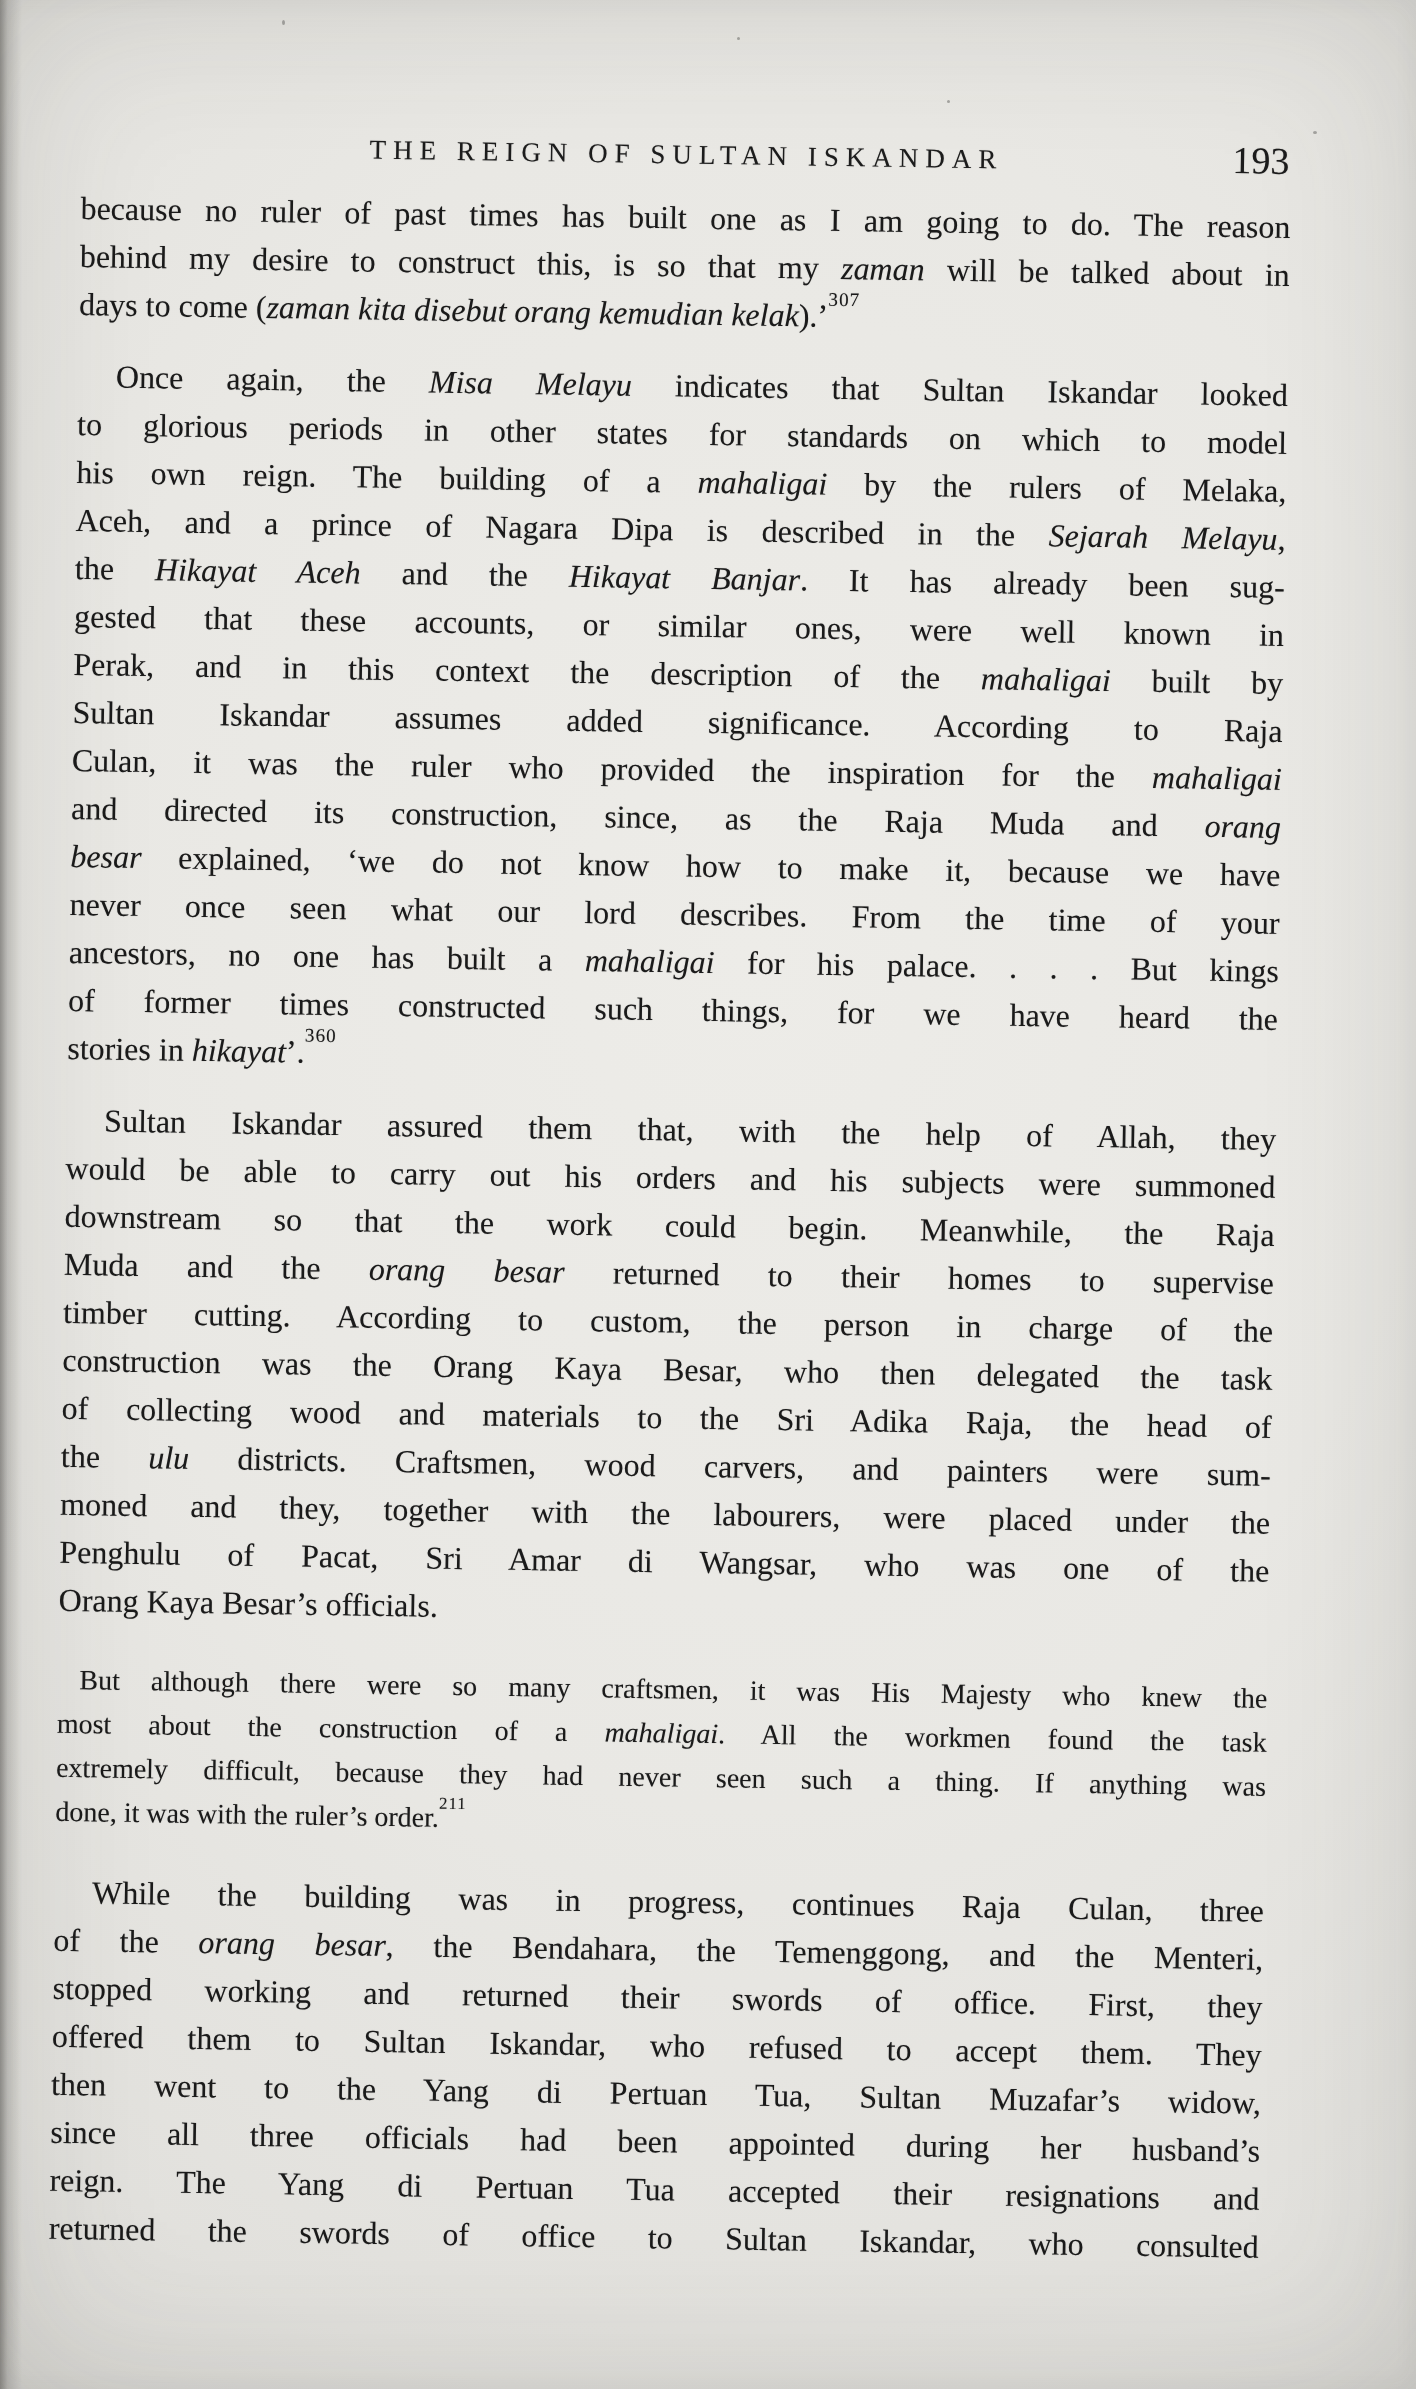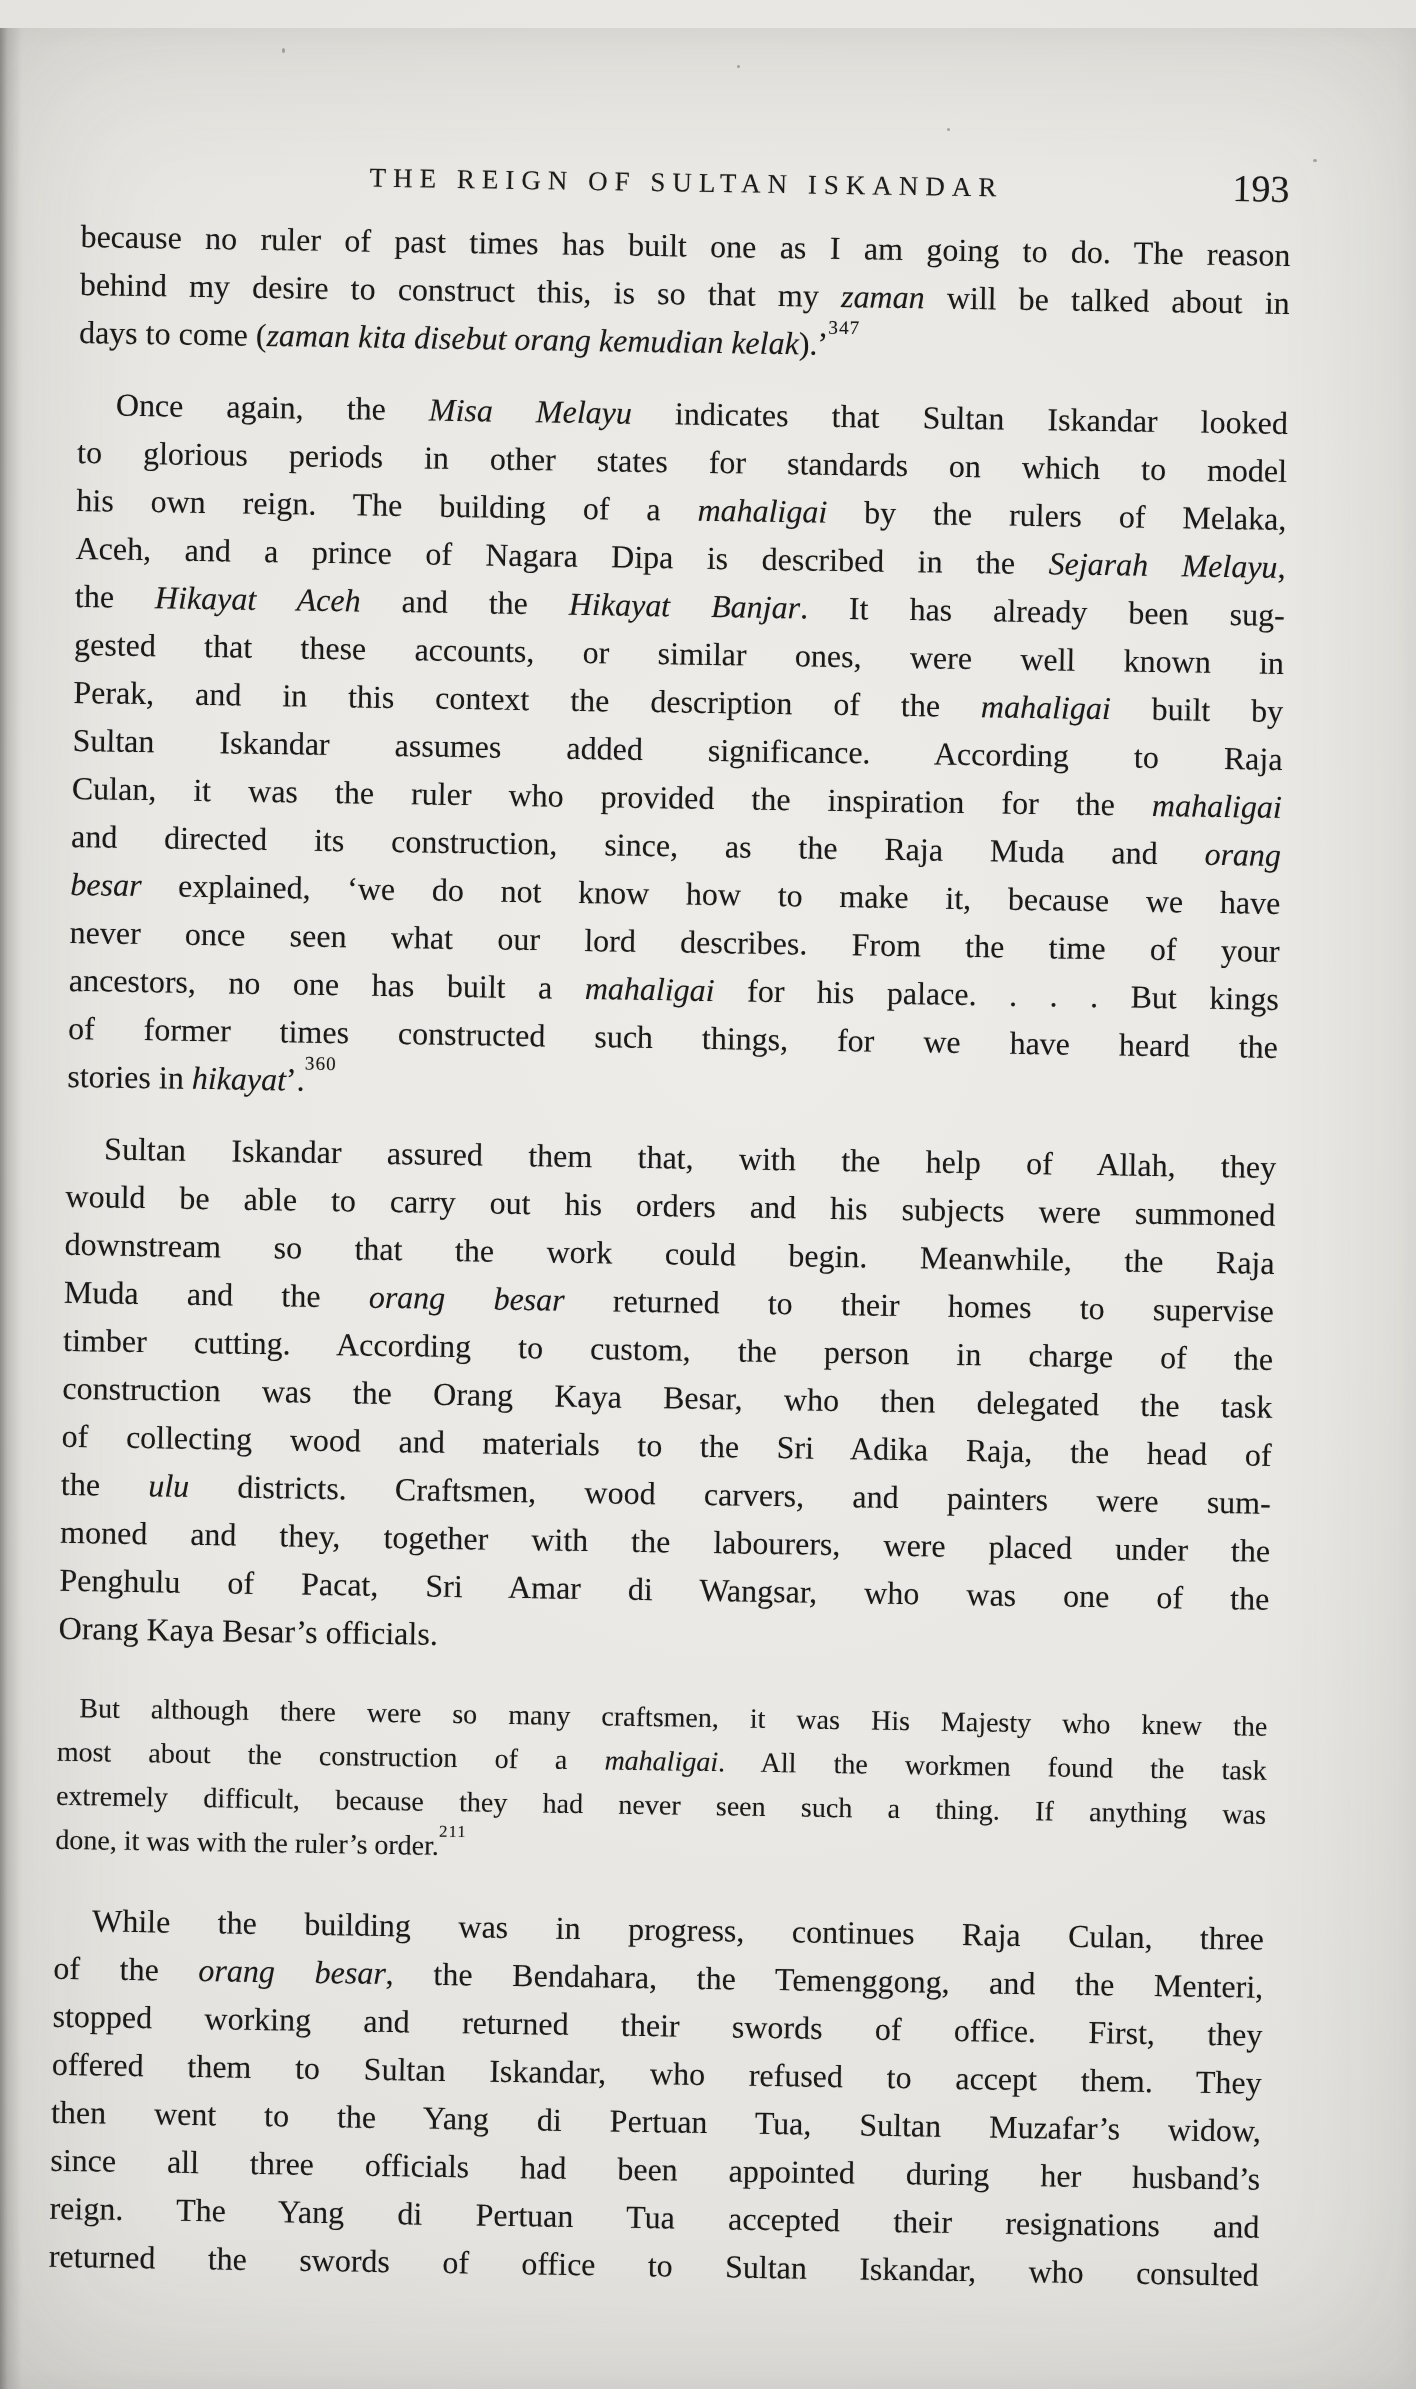--- a/index.html
+++ b/index.html
@@ -9,21 +9,21 @@
   html,body{margin:0;padding:0;}
   body{
     width:1416px;height:2389px;position:relative;overflow:hidden;
     background:
       radial-gradient(ellipse 115% 85% at 53% 40%,
         #edece8 0%, var(--paper) 42%, #e2e1dd 72%, #d6d5d1 92%, #cbcac6 100%);
     font-family:"Liberation Serif","DejaVu Serif",serif;
     color:var(--ink);
   }
   
-  .page{position:absolute;inset:0;margin-top:28px;}
+  .page{position:absolute;inset:0;}
   .page::after{
     content:"";position:absolute;inset:0;pointer-events:none;
     box-shadow:inset 0 0 160px rgba(62,60,56,.16), inset 0 0 26px rgba(62,60,56,.05);
   }
   .edge{
     position:absolute;left:0;top:0;bottom:0;width:22px;pointer-events:none;
     background:linear-gradient(90deg, rgba(75,73,69,.50) 0%, rgba(75,73,69,.18) 35%, rgba(75,73,69,0) 100%);
   }
   .speck{position:absolute;border-radius:50%;background:rgba(40,40,38,.35);}
   .s1{left:282px;top:20px;width:3px;height:5px;}
@@ -76,21 +76,21 @@
 
   <div class="sheet">
     <header class="pagehead">
       <div class="title">THE REIGN OF SULTAN ISKANDAR</div>
       <div class="pageno">193</div>
     </header>
     <main class="textblock">
         <div class="para body">
           <div class="line j"><span>because no ruler of past times has built one as I am going to do. The reason</span></div>
           <div class="line j"><span>behind my desire to construct this, is so that my </span><i>zaman</i><span> will be talked about in</span></div>
-          <div class="line"><span>days to come (</span><i>zaman kita disebut orang kemudian kelak</i><span>).’</span><sup>347</sup></div>
+          <div class="line"><span>days to come (</span><i>zaman kita disebut orang kemudian kelak</i><span>).’</span><sup>307</sup></div>
         </div>
         <div class="para body indent">
           <div class="line j"><span>Once again, the </span><i>Misa Melayu</i><span> indicates that Sultan Iskandar looked</span></div>
           <div class="line j"><span>to glorious periods in other states for standards on which to model</span></div>
           <div class="line j"><span>his own reign. The building of a </span><i>mahaligai</i><span> by the rulers of Melaka,</span></div>
           <div class="line j"><span>Aceh, and a prince of Nagara Dipa is described in the </span><i>Sejarah Melayu</i><span>,</span></div>
           <div class="line j"><span>the </span><i>Hikayat Aceh</i><span> and the </span><i>Hikayat Banjar</i><span>. It has already been sug-</span></div>
           <div class="line j"><span>gested that these accounts, or similar ones, were well known in</span></div>
           <div class="line j"><span>Perak, and in this context the description of the </span><i>mahaligai</i><span> built by</span></div>
           <div class="line j"><span>Sultan Iskandar assumes added significance. According to Raja</span></div>

